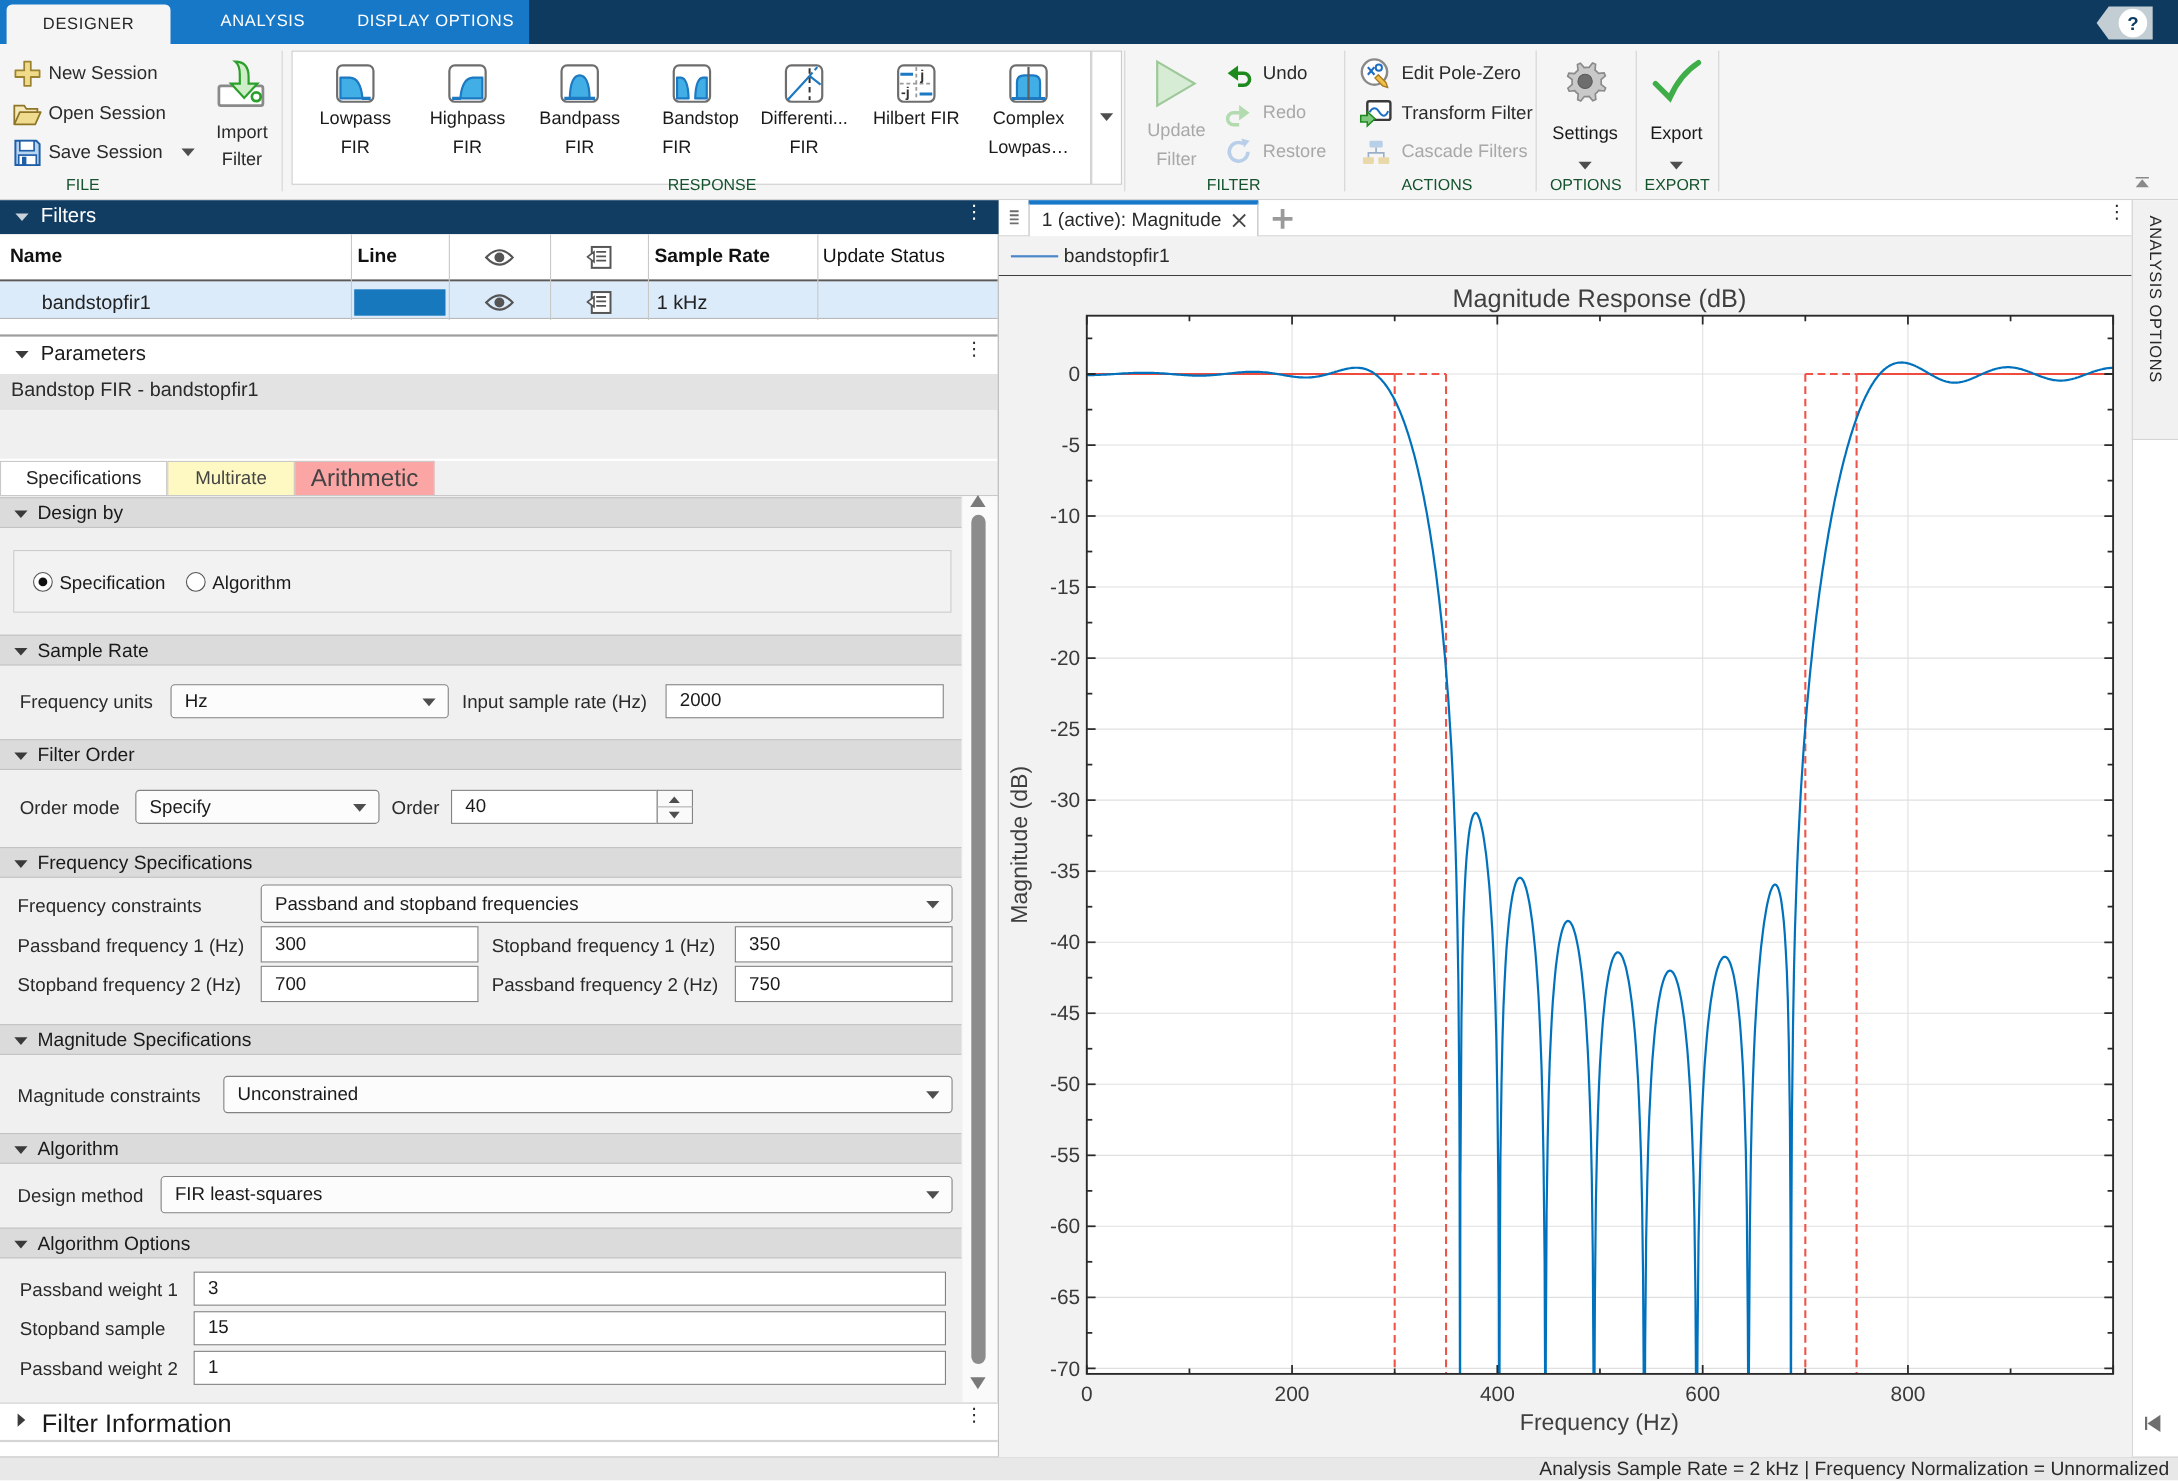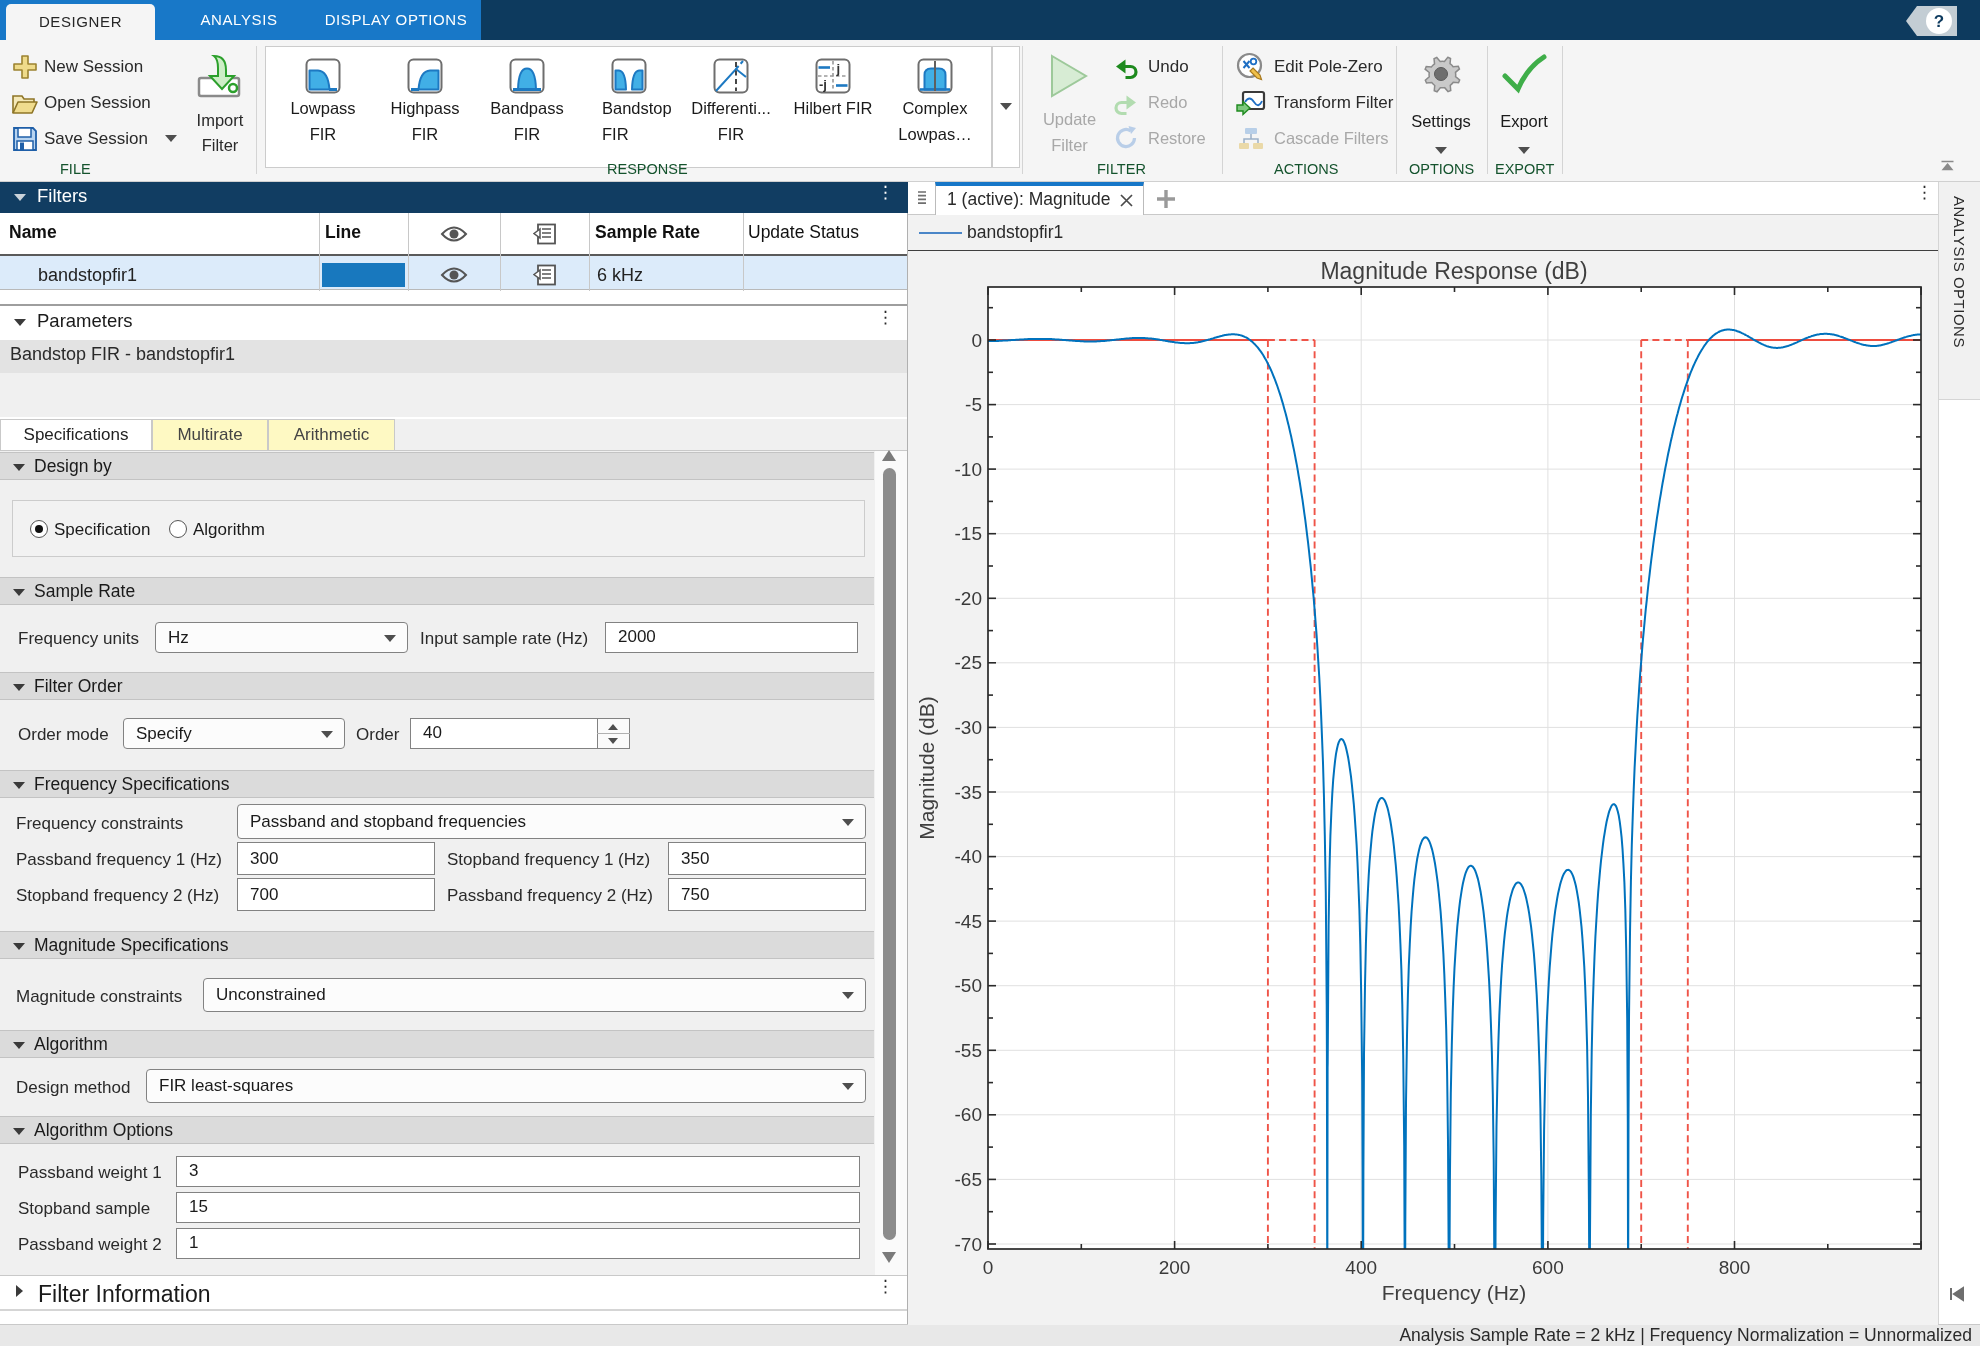--- a/index.html
+++ b/index.html
@@ -194,31 +194,31 @@
 <div class="abs" style="left:322px;top:263px;width:83px;height:24px;background:#1878be"></div>
 <div class="abs" style="left:440px;top:266px"><svg width="28" height="18" viewBox="0 0 28 18">
       <path d="M2 9 Q14 -4 26 9 Q14 22 2 9 Z" fill="none" stroke="#555" stroke-width="2"></path>
       <circle cx="14" cy="9" r="4.5" fill="#555"></circle>
     </svg></div>
 <div class="abs" style="left:533px;top:264px"><svg width="24" height="22" viewBox="0 0 24 22">
       <rect x="5" y="1.5" width="17" height="19" fill="#fff" stroke="#555" stroke-width="1.8"></rect>
       <path d="M9 6 h9 M9 10 h9 M9 14 h9" stroke="#555" stroke-width="1.6"></path>
       <path d="M1 10.5 l6 -4.5 v9 Z" fill="#fff" stroke="#555" stroke-width="1.5"></path>
     </svg></div>
-<div class="abs" style="left:597px;top:265px;font-size:18px;color:#222">6 kHz</div>
+<div class="abs" style="left:597px;top:265px;font-size:18px;color:#222">1 kHz</div>
 <div class="abs" style="left:0;top:307px;width:907px;height:33px;background:#fff"></div>
 <div class="abs" style="left:14px;top:319px;width:0;height:0;border-left:6px solid transparent;border-right:6px solid transparent;border-top:7px solid #3a3a3a"></div>
 <div class="abs" style="left:37px;top:310px;color:#1a1a1a;font-size:18.5px">Parameters</div>
 <div class="abs dots" style="left:877px;top:315px;color:#2a2a2a;font-size:17px">⋮</div>
 <div class="abs" style="left:0;top:340px;width:907px;height:33px;background:#e3e3e3"></div>
 <div class="abs" style="left:10px;top:344px;font-size:18px;color:#2a2a2a">Bandstop FIR - bandstopfir1</div>
 <div class="abs" style="left:0;top:373px;width:907px;height:44px;background:#f0f0f0"></div>
 <div class="abs" style="left:0;top:419px;width:907px;height:32px;background:#f0f0f0"></div>
 <div class="abs" style="left:152px;top:419px;width:116px;height:32px;background:#fef9c3;border:1px solid #c9c9c9;color:#444;font-size:17px;text-align:center;line-height:30px">Multirate</div>
-<div class="abs" style="left:268px;top:419px;width:127px;height:32px;background:#fef9c3;border:1px solid #c9c9c9;color:#444;font-size:17px;text-align:center;line-height:30px">Arithmetic</div>
+<div class="abs" style="left:268px;top:419px;width:127px;height:32px;background:#fca5a5;border:1px solid #c9c9c9;color:#444;font-size:22px;text-align:center;line-height:30px">Arithmetic</div>
 <div class="abs" style="left:0;top:419px;width:152px;height:32px;background:#fff;border:1px solid #c9c9c9;border-bottom:none;color:#222;font-size:17px;text-align:center;line-height:30px">Specifications</div>
 <div class="abs" style="left:0;top:450px;width:907px;height:825px;background:#f0f0f0;border-top:1px solid #c9c9c9"></div>
 <div class="abs" style="left:875px;top:451px;width:32px;height:824px;background:#fafafa"></div>
 <div class="abs" style="left:882px;top:450px;width:0;height:0;border-left:7px solid transparent;border-right:7px solid transparent;border-bottom:11px solid #7a7a7a"></div>
 <div class="abs" style="left:883px;top:468px;width:13px;height:772px;background:#8c8c8c;border-radius:7px"></div>
 <div class="abs" style="left:882px;top:1252px;width:0;height:0;border-left:7px solid transparent;border-right:7px solid transparent;border-top:11px solid #7a7a7a"></div>
 <div class="abs" style="left:907px;top:213px;width:1px;height:1112px;background:#b0b0b0"></div>
 <div class="sechead" style="top:452px"><span class="tri"></span>Design by</div>
 <div class="abs" style="left:12px;top:500px;width:853px;height:57px;border:1px solid #ccc;background:#f2f2f2"></div>
 <div class="abs" style="left:30px;top:520px;width:18px;height:18px;border:1.5px solid #555;border-radius:50%;background:#fff"></div>

